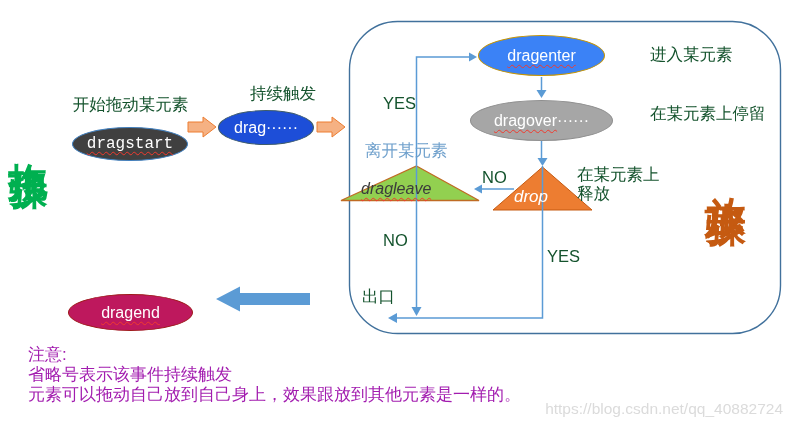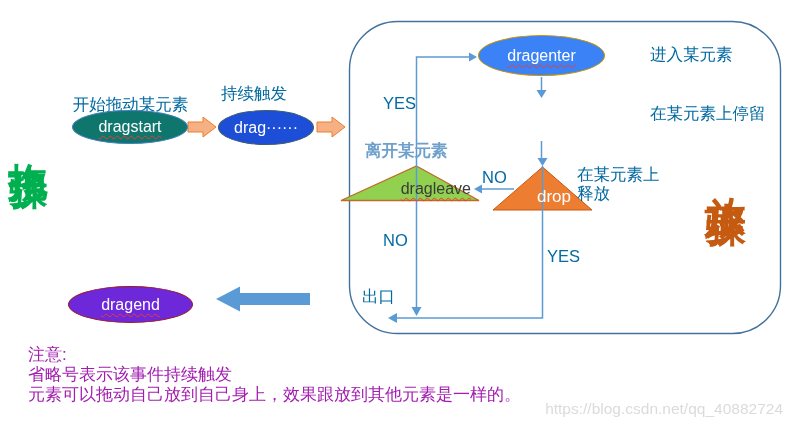--- a/index.html
+++ b/index.html
@@ -1,37 +1,37 @@
 <!DOCTYPE html>
 <html><head>
 <meta charset="utf-8">
 <style>
   html,body{margin:0;padding:0;background:#ffffff;}
   .stage{
     position:relative;width:795px;height:428px;overflow:hidden;background:#ffffff;
     font-family:"Liberation Sans","DejaVu Sans",sans-serif;color:#3b3b3b;
   }
   .layer{position:absolute;left:0;top:0;}
-  .lbl{position:absolute;font-size:16.5px;color:#0369a1;white-space:nowrap;line-height:1.15;}
+  .lbl{position:absolute;font-size:16.5px;color:#14532d;white-space:nowrap;line-height:1.15;}
   .ellipse{
     position:absolute;border-radius:50%;display:flex;align-items:center;justify-content:center;
     color:#ffffff;font-size:16px;white-space:nowrap;box-sizing:border-box;
   }
   .wavy{
     text-decoration-line:underline;text-decoration-style:wavy;text-decoration-color:#f03a2e;
     text-decoration-thickness:1px;text-underline-offset:3px;text-decoration-skip-ink:none;
   }
   .vtitle{
     position:absolute;writing-mode:vertical-rl;text-orientation:upright;
     font-weight:bold;font-size:39px;letter-spacing:5px;line-height:1;
   }
-  .tri-label{position:absolute;text-align:right;}
+  .tri-label{position:absolute;text-align:left;font-style:italic;}
   .note{position:absolute;left:28px;font-size:17px;color:#a21caf;white-space:nowrap;}
   .watermark{position:absolute;font-size:15.5px;white-space:nowrap;}
-  .bold{font-weight:bold;}
+  .bold{font-weight:normal;}
 </style>
 </head>
 <body>
 
 <div class="stage">
 
   <svg class="layer" width="795" height="428" viewBox="0 0 795 428">
 
     <rect x="349.5" y="21.5" width="431" height="312" rx="48" ry="48" fill="none" stroke="#41719C" stroke-width="1.4" style="stroke: rgb(65, 113, 156);"></rect>
 
@@ -59,38 +59,42 @@
     <polygon points="317,122 332,122 332,117 345,127 332,137 332,132 317,132" fill="#F5B183" stroke="#ED7D31" stroke-width="1"></polygon>
 
     <polygon points="216,299 240,286.5 240,293 310,293 310,305 240,305 240,311.5" fill="#5B9BD5"></polygon>
   </svg>
 
   <div class="vtitle" style="left: 9px; top: 131px; color: rgb(0, 176, 80);">拖步骤</div>
 
   <div class="vtitle" style="left: 705px; top: 164px; font-size: 41px; color: rgb(197, 90, 17);">放步骤</div>
 
   <div class="lbl" style="left:60px;top:83px;width:141px;text-align:center;margin-top:12px;">开始拖动某元素</div>
-  <div class="lbl" style="left:204px;top:84px;width:100px;text-align:center;">持续触发</div>
+  <div class="lbl" style="left:216px;top:84px;width:100px;text-align:right;">持续触发</div>
 
-  <div class="ellipse" style="left: 72px; top: 110px; width: 116px; height: 34px; border: 1px solid rgb(67, 128, 190); background-color: #0f766e;">
+  <div class="ellipse" style="left: 72px; top: 127px; width: 116px; height: 34px; border: 1px solid rgb(67, 128, 190); background-color: #404040; font-family: Liberation Mono, monospace;">
     <span class="wavy">dragstart</span>
   </div>
 
   <div class="ellipse" style="left: 218px; top: 110px; width: 96px; height: 35px; border: 1px solid rgb(62, 92, 107); background-color: #1d4ed8;">
     <span>drag······</span>
   </div>
 
-  <div class="ellipse" style="left: 68px; top: 286px; width: 125px; height: 37px; border: 1px solid rgb(158, 27, 27); background-color: #6d28d9;">
+  <div class="ellipse" style="left: 68px; top: 294px; width: 125px; height: 37px; border: 1px solid rgb(158, 27, 27); background-color: #be185d;">
     <span class="wavy">dragend</span>
   </div>
 
   <div class="ellipse" style="left: 478px; top: 35px; width: 127px; height: 41px; border: 1px solid rgb(199, 149, 0); background-color: #3b82f6;">
     <span class="wavy">dragenter</span>
   </div>
 
+  <div class="ellipse" style="left: 470px; top: 100px; width: 143px; height: 41px; border: 1px solid rgb(143, 143, 143); background-color: rgb(166, 166, 166);">
+    <span class="wavy">dragover</span>
+      <span>······</span>
+  </div>
 
   <div class="tri-label" style="left:361px;top:180px;width:110px;font-size:16px;color:#3b3b3b;">
     <span class="wavy">dragleave</span>
   </div>
   <div class="tri-label" style="left:514px;top:187px;width:57px;font-size:17px;color:#ffffff;">drop</div>
 
   <div class="lbl" style="left:650px;top:45px;">进入某元素</div>
   <div class="lbl" style="left:650px;top:104px;">在某元素上停留</div>
   <div class="lbl bold" style="left: 365px; top: 141px; color: rgb(111, 160, 204);">离开某元素</div>
   <div class="lbl" style="left:577px;top:165px;line-height:19px;">

